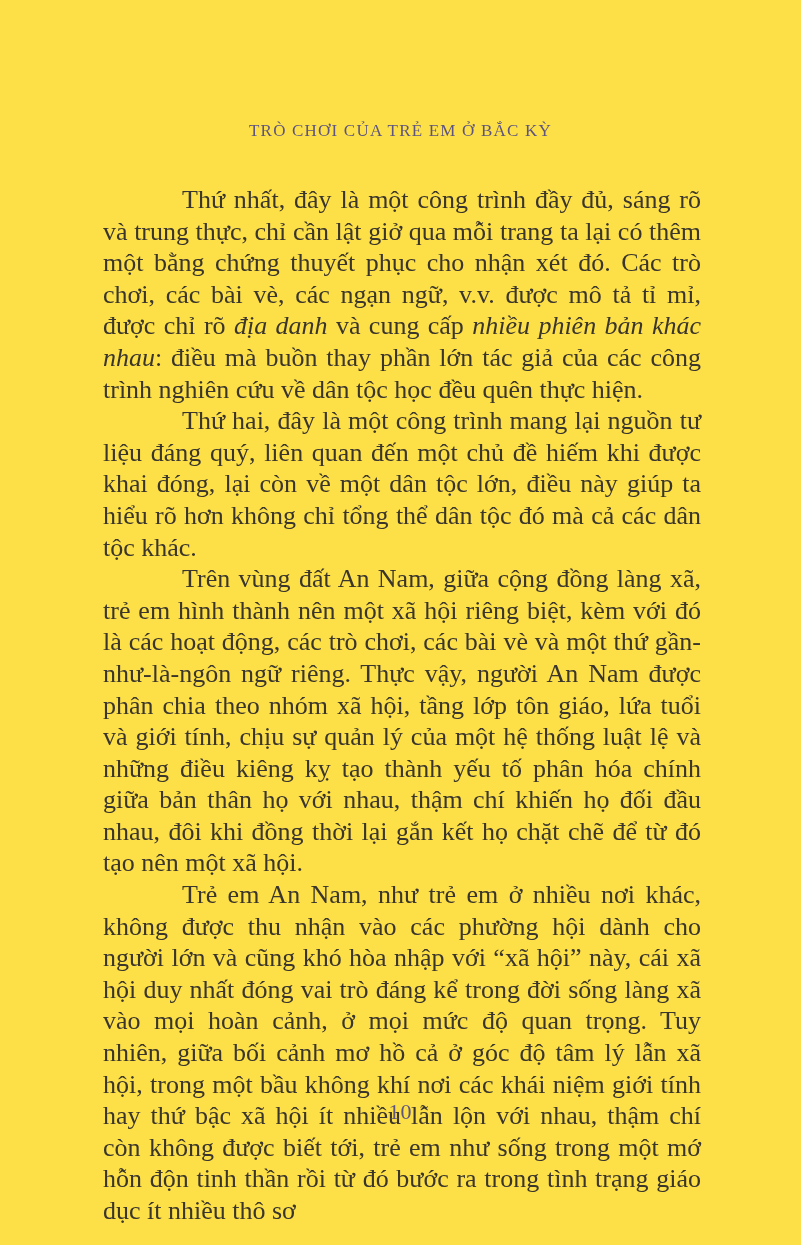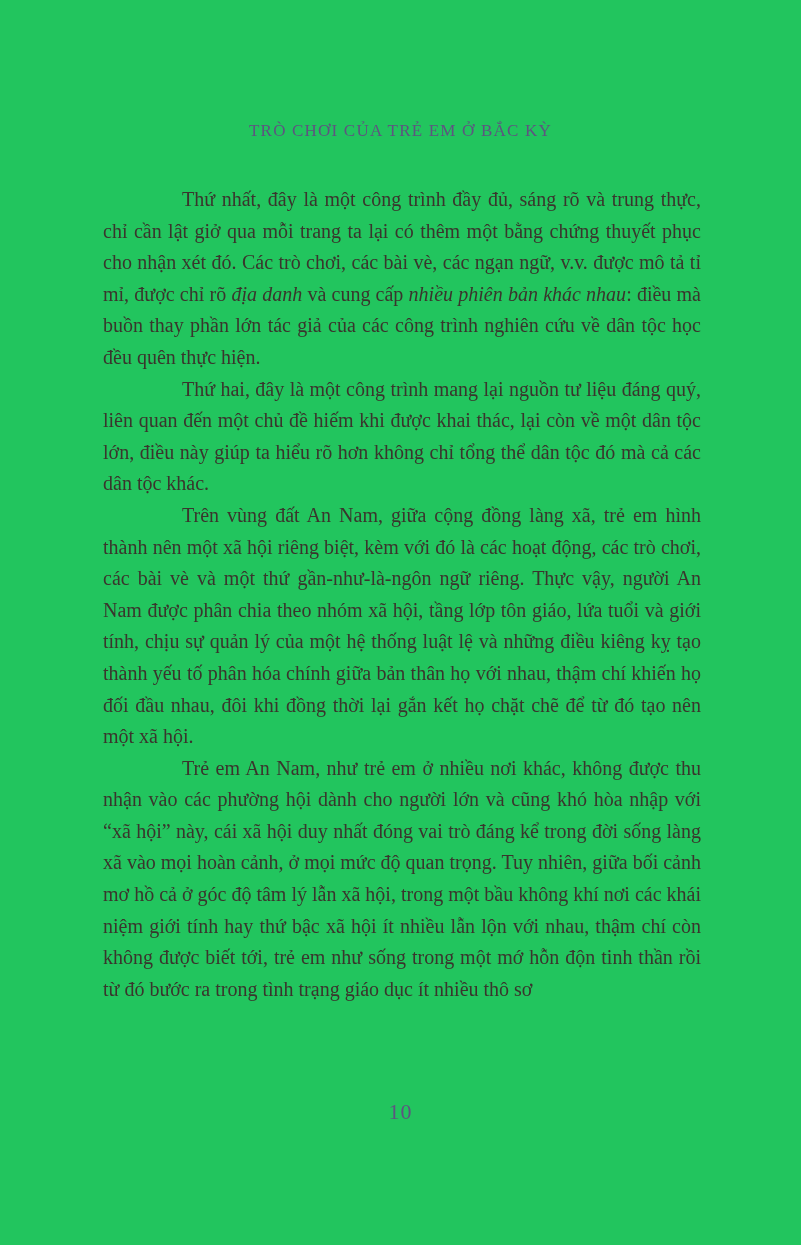--- a/index.html
+++ b/index.html
@@ -10,40 +10,40 @@
     width: 801px;
     height: 1245px;
     background: #f7f2e8;
     font-family: "Liberation Serif", "DejaVu Serif", serif;
     overflow: hidden;
   }
   .page {
     position: relative;
     width: 801px;
     height: 1245px;
-    background: #22c55e;
+    background: #fde047;
   }
   .running-head {
     position: absolute;
     top: 121px;
     left: 0;
     width: 801px;
     text-align: center;
     font-size: 17px;
     letter-spacing: 1.2px;
     color: #5e5480;
     white-space: nowrap;
   }
   .body-text {
     position: absolute;
     top: 184px;
     left: 103px;
     width: 598px;
     color: #3a352d;
-    font-size: 20px;
+    font-size: 26px;
     line-height: 31.6px;
     text-align: justify;
   }
   .body-text p {
     margin: 0;
     padding: 0;
     text-indent: 79px;
   }
   .body-text em {
     font-style: italic;
@@ -60,19 +60,19 @@
   }
 </style>
 </head>
 <body>
 
 <div class="page">
   <div class="running-head">TRÒ CHƠI CỦA TRẺ EM Ở BẮC KỲ</div>
 
   <div class="body-text">
       <p><span>Thứ nhất, đây là một công trình đầy đủ, sáng rõ và trung thực, chỉ cần lật giở qua mỗi trang ta lại có thêm một bằng chứng thuyết phục cho nhận xét đó. Các trò chơi, các bài vè, các ngạn ngữ, v.v. được mô tả tỉ mỉ, được chỉ rõ </span><em>địa danh</em><span> và cung cấp </span><em>nhiều phiên bản khác nhau</em><span>: điều mà buồn thay phần lớn tác giả của các công trình nghiên cứu về dân tộc học đều quên thực hiện.</span></p>
-      <p><span>Thứ hai, đây là một công trình mang lại nguồn tư liệu đáng quý, liên quan đến một chủ đề hiếm khi được khai thác, lại còn về một dân tộc lớn, điều này giúp ta hiểu rõ hơn không chỉ tổng thể dân tộc đó mà cả các dân tộc khác.</span></p>
+      <p><span>Thứ hai, đây là một công trình mang lại nguồn tư liệu đáng quý, liên quan đến một chủ đề hiếm khi được khai đóng, lại còn về một dân tộc lớn, điều này giúp ta hiểu rõ hơn không chỉ tổng thể dân tộc đó mà cả các dân tộc khác.</span></p>
       <p><span>Trên vùng đất An Nam, giữa cộng đồng làng xã, trẻ em hình thành nên một xã hội riêng biệt, kèm với đó là các hoạt động, các trò chơi, các bài vè và một thứ gần-như-là-ngôn ngữ riêng. Thực vậy, người An Nam được phân chia theo nhóm xã hội, tầng lớp tôn giáo, lứa tuổi và giới tính, chịu sự quản lý của một hệ thống luật lệ và những điều kiêng kỵ tạo thành yếu tố phân hóa chính giữa bản thân họ với nhau, thậm chí khiến họ đối đầu nhau, đôi khi đồng thời lại gắn kết họ chặt chẽ để từ đó tạo nên một xã hội.</span></p>
       <p><span>Trẻ em An Nam, như trẻ em ở nhiều nơi khác, không được thu nhận vào các phường hội dành cho người lớn và cũng khó hòa nhập với “xã hội” này, cái xã hội duy nhất đóng vai trò đáng kể trong đời sống làng xã vào mọi hoàn cảnh, ở mọi mức độ quan trọng. Tuy nhiên, giữa bối cảnh mơ hồ cả ở góc độ tâm lý lẫn xã hội, trong một bầu không khí nơi các khái niệm giới tính hay thứ bậc xã hội ít nhiều lẫn lộn với nhau, thậm chí còn không được biết tới, trẻ em như sống trong một mớ hỗn độn tinh thần rồi từ đó bước ra trong tình trạng giáo dục ít nhiều thô sơ</span></p>
     </div>
 
   <div class="page-number">10</div>
 </div>
 
 </body></html>

